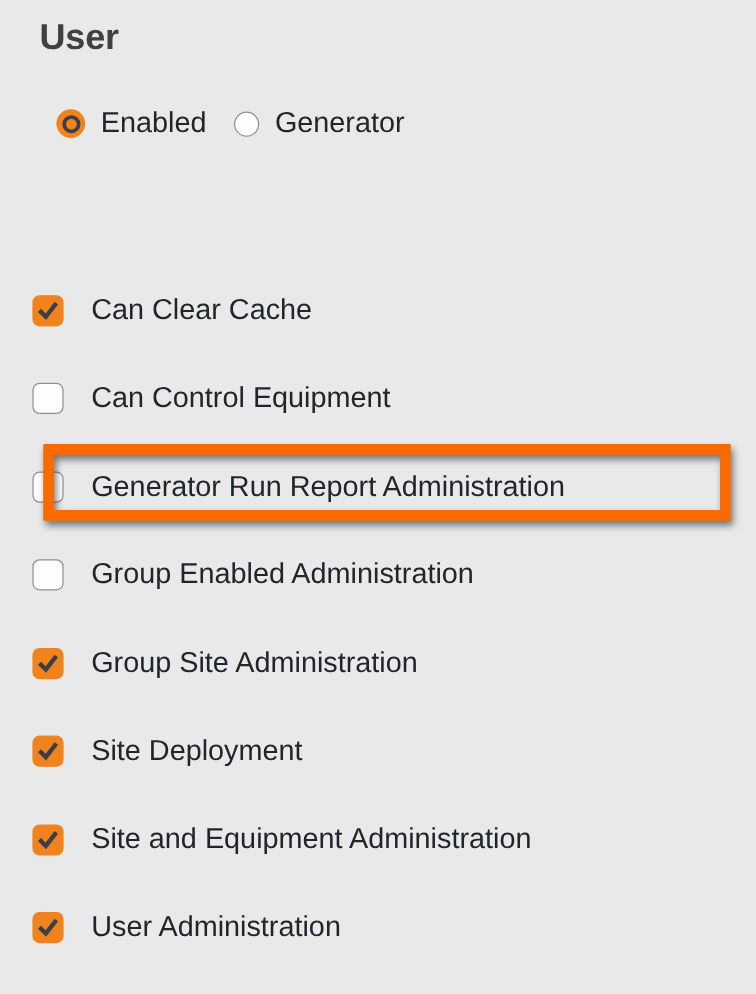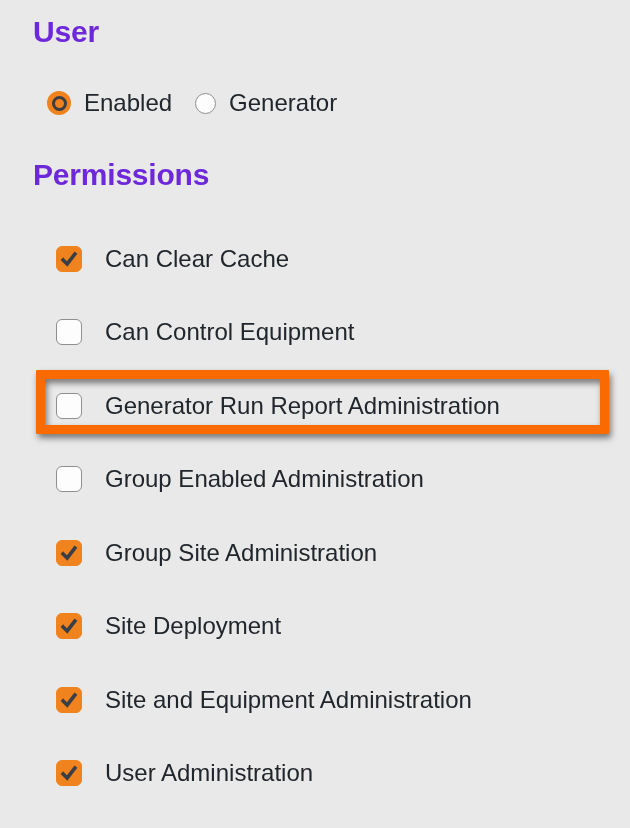--- a/index.html
+++ b/index.html
@@ -14,21 +14,21 @@
     height: 828px;
     background: #e9e9e9;
     overflow: hidden;
   }
   .section-heading {
     position: absolute;
     left: 33px;
     font-size: 30px;
     line-height: 36px;
     font-weight: 700;
-    color: #6d28d9;
+    color: #404040;
     letter-spacing: -0.2px;
     text-align: center;
   }
   #user-heading { top: 14px; }
   #permissions-heading { top: 157px; }
 
   
   .radio-row {
     position: absolute;
     left: 47px;
@@ -79,21 +79,21 @@
   .perm-list {
     position: absolute;
     left: 0;
     right: 0;
     top: 222px;
   }
   .perm-row {
     height: 73.5px;
     display: flex;
     align-items: center;
-    padding-left: 56px;
+    padding-left: 27px;
     column-gap: 23px;
   }
   .checkbox {
     width: 26px;
     height: 26px;
     border-radius: 6px;
     background: #fdfdfd;
     border: 1.5px solid #8f8f8f;
     display: flex;
     align-items: center;
@@ -137,21 +137,20 @@
       <span class="control-label">Enabled</span>
     </div>
     <div class="radio-option">
       <span class="radio">
         
       </span>
       <span class="control-label">Generator</span>
     </div>
   </div>
 
-  <h1 class="section-heading" id="permissions-heading">Permissions</h1>
 
   <div class="perm-list">
 
     <div class="perm-row">
       <span class="checkbox checked">
         <svg width="18" height="18" viewBox="0 0 20 20">
           <path d="M3.5 11 L8 15.5 L16.5 4.5" fill="none" stroke="#3b3f45" stroke-width="4" stroke-linecap="square"></path>
         </svg>
       </span>
       <span class="control-label">Can Clear Cache</span>

